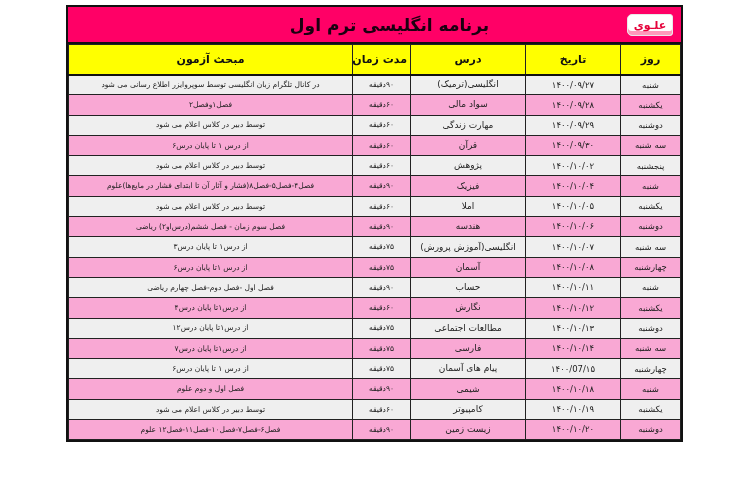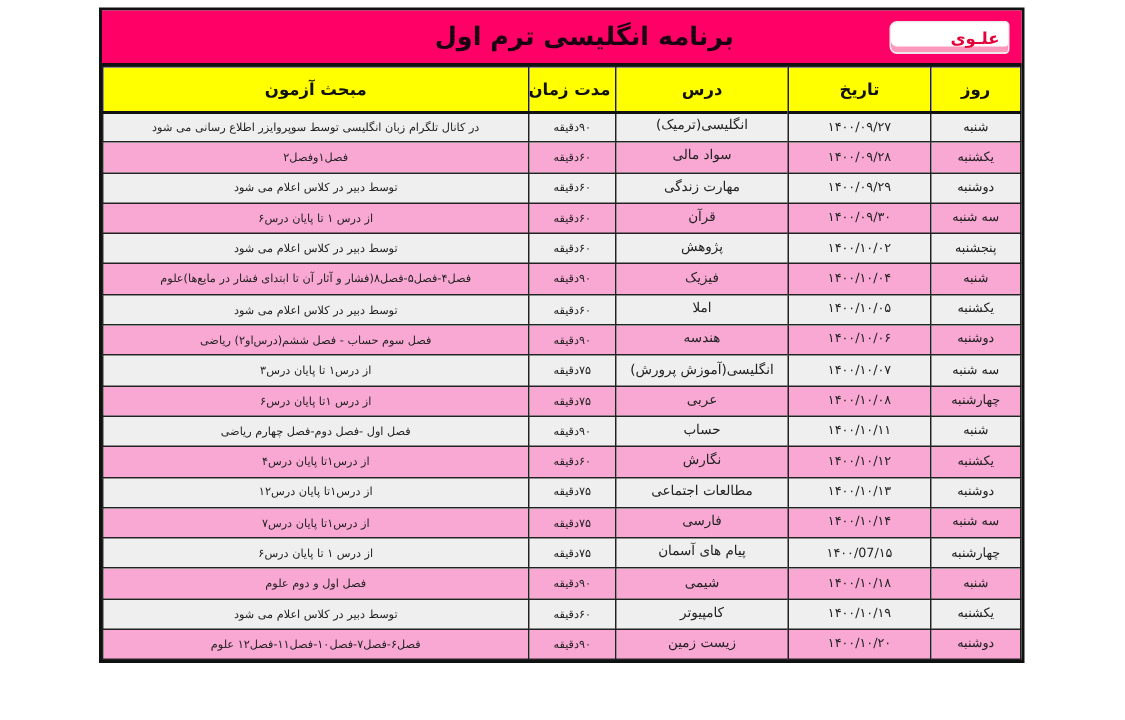--- a/index.html
+++ b/index.html
@@ -46,21 +46,20 @@
       top: 7px;
       width: 44px;
       height: 20px;
       background: #ffffff;
       border-radius: 5px 3px 3px 5px;
       border: 1px solid #e9e9e9;
       display: flex;
       align-items: center;
       justify-content: center;
       box-shadow: inset 0 -4px 0 #ff99bb;
-      padding-left: 34px;
     }
     .logo-text {
       color: #e5003a;
       font-weight: bold;
       font-size: 11px;
       letter-spacing: 0.5px;
     }
     table {
       border-collapse: collapse;
       width: 100%;
@@ -177,33 +176,33 @@
           <td class="date">۱۴۰۰/۱۰/۰۵</td>
           <td class="subject">املا</td>
           <td class="dur">۶۰دقیقه</td>
           <td class="topic">توسط دبیر در کلاس اعلام می شود</td>
         </tr>
         <tr class="pink">
           <td class="day">دوشنبه</td>
           <td class="date">۱۴۰۰/۱۰/۰۶</td>
           <td class="subject">هندسه</td>
           <td class="dur">۹۰دقیقه</td>
-          <td class="topic">فصل سوم حساب - فصل ششم(درس‌او۲) ریاضی</td>
+          <td class="topic">فصل سوم زمان - فصل ششم(درس‌او۲) ریاضی</td>
         </tr>
         <tr class="gray">
           <td class="day">سه شنبه</td>
           <td class="date">۱۴۰۰/۱۰/۰۷</td>
           <td class="subject">انگلیسی(آموزش پرورش)</td>
           <td class="dur">۷۵دقیقه</td>
           <td class="topic">از درس۱ تا پایان درس۳</td>
         </tr>
         <tr class="pink">
           <td class="day">چهارشنبه</td>
           <td class="date">۱۴۰۰/۱۰/۰۸</td>
-          <td class="subject">عربی</td>
+          <td class="subject">آسمان</td>
           <td class="dur">۷۵دقیقه</td>
           <td class="topic">از درس ۱تا پایان درس۶</td>
         </tr>
         <tr class="gray">
           <td class="day">شنبه</td>
           <td class="date">۱۴۰۰/۱۰/۱۱</td>
           <td class="subject">حساب</td>
           <td class="dur">۹۰دقیقه</td>
           <td class="topic">فصل اول -فصل دوم-فصل چهارم ریاضی</td>
         </tr>

